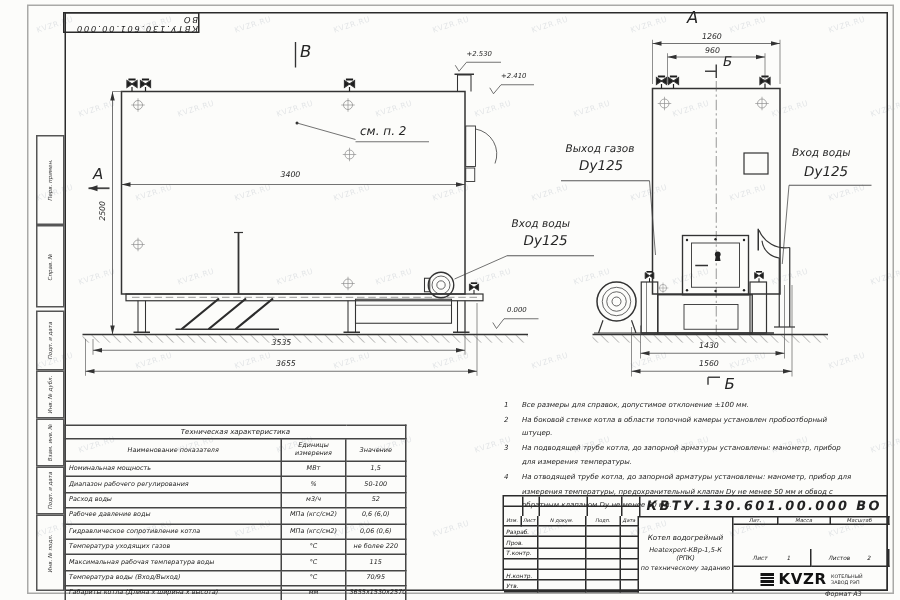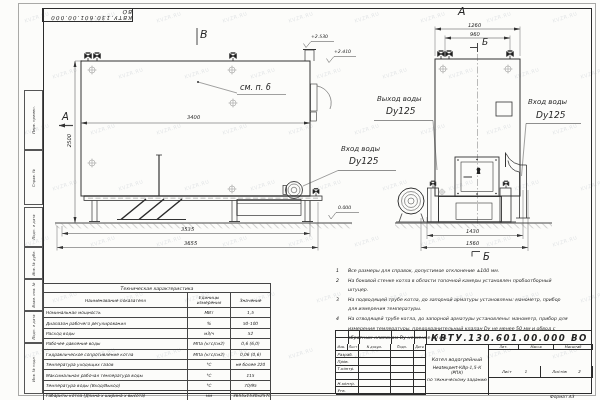--- a/index.html
+++ b/index.html
@@ -283,39 +283,39 @@
         M421,247.5 l6,-1.5 v3 z M528,247.5 l-6,-1.5 v3 z"></path>
       <line x1="374" y1="120.5" x2="433" y2="120.5" stroke-width="0.6"></line>
       <line x1="433" y1="120.5" x2="437" y2="170"></line>
       <line x1="526" y1="123.5" x2="581" y2="123.5" stroke-width="0.6"></line>
       <line x1="526" y1="123.5" x2="521.5" y2="176"></line>
     </g>
   </svg>
 
   <div class="t" style="left:200px;top:29px;font-size:11px;">В</div>
   <div class="t" style="left:62px;top:112px;font-size:10px;">А</div>
-  <div class="t" style="left:240px;top:84px;font-size:8px;">см. п. 6</div>
+  <div class="t" style="left:240px;top:84px;font-size:8px;">см. п. 2</div>
   <div class="t" style="left:187px;top:114.5px;font-size:5.2px;">3400</div>
   <div class="t vdim" style="left:63px;top:138px;font-size:5.2px;">2500</div>
   <div class="t" style="left:181px;top:226.5px;font-size:5.2px;">3535</div>
   <div class="t" style="left:184px;top:240.5px;font-size:5.2px;">3655</div>
   <div class="t" style="left:311px;top:35px;font-size:4.6px;">+2.530</div>
   <div class="t" style="left:334px;top:50px;font-size:4.6px;">+2.410</div>
   <div class="t" style="left:338px;top:206px;font-size:4.6px;">0.000</div>
   <div class="t" style="left:341px;top:145.5px;font-size:7px;">Вход воды</div>
   <div class="t" style="left:349px;top:157px;font-size:9px;">Dy125</div>
 
   <div class="t" style="left:458px;top:6px;font-size:11px;">А</div>
   <div class="t" style="left:482px;top:38px;font-size:9px;">Б</div>
   <div class="t" style="left:483px;top:252px;font-size:10px;">Б</div>
   <div class="t" style="left:468px;top:22.5px;font-size:5.2px;">1260</div>
   <div class="t" style="left:470px;top:31.8px;font-size:5.2px;">960</div>
   <div class="t" style="left:466px;top:229px;font-size:5.2px;">1430</div>
   <div class="t" style="left:466px;top:241px;font-size:5.2px;">1560</div>
-  <div class="t" style="left:377px;top:95.5px;font-size:7px;">Выход воды</div>
+  <div class="t" style="left:377px;top:95.5px;font-size:7px;">Выход газов</div>
   <div class="t" style="left:386px;top:107px;font-size:9px;">Dy125</div>
   <div class="t" style="left:528px;top:99px;font-size:7px;">Вход воды</div>
   <div class="t" style="left:536px;top:110.5px;font-size:9px;">Dy125</div>
 
   <div class="notes">
     <div class="note">
         <span class="note-num">1</span>
         <span class="note-text">Все размеры для справок, допустимое отклонение ±100 мм.</span>
       </div>
     <div class="note">
@@ -448,16 +448,24 @@
     <div class="sheetrow">
       <div>
           <span>Лист</span>
           <span>1</span>
         </div>
       <div>
           <span>Листов</span>
           <span>2</span>
         </div>
     </div>
+    <div class="logorow">
+      <span class="logo-mark"></span>
+      <span class="logo-name">KVZR</span>
+      <span class="logo-sub">
+        <span>КОТЕЛЬНЫЙ</span>
+        <span>ЗАВОД РЭП</span>
+      </span>
+    </div>
   </div>
 
   <div class="t" style="left:550px;top:394.5px;font-size:4.3px;">Формат  А3</div>
 </div>
 
 </body></html>

